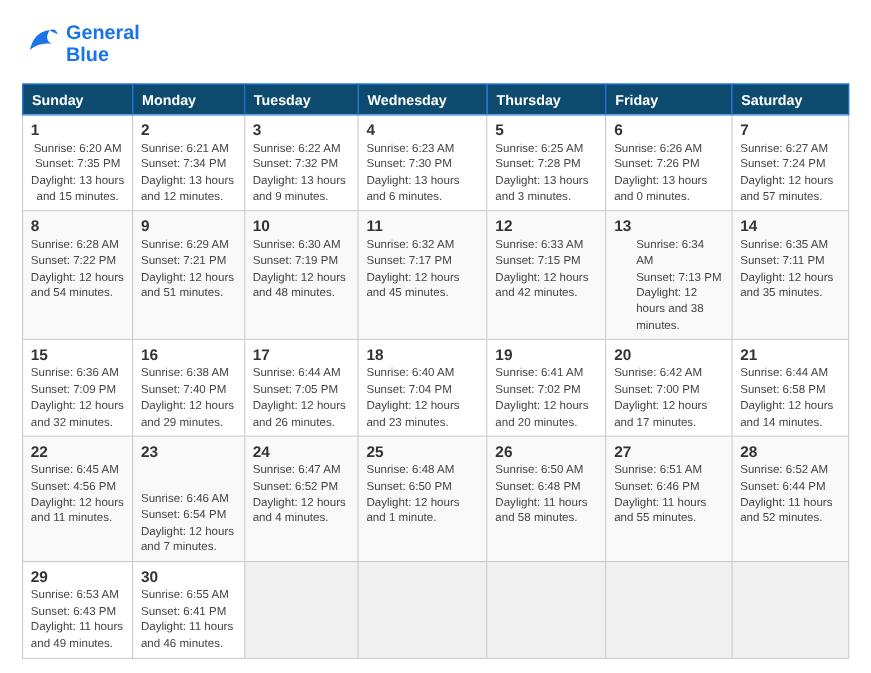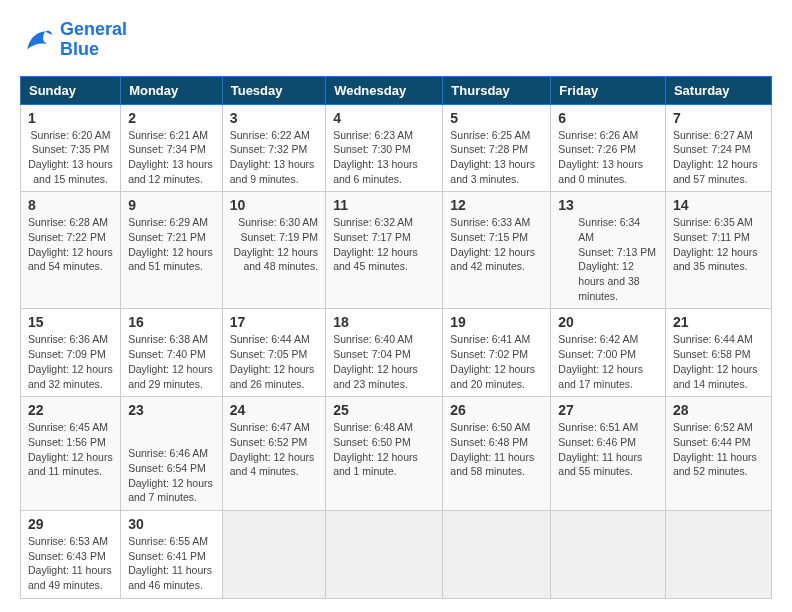--- a/index.html
+++ b/index.html
@@ -11,21 +11,21 @@
       padding: 20px;
     }
     .header {
       display: flex;
       align-items: flex-start;
       justify-content: space-between;
       margin-bottom: 16px;
     }
     .logo {
       display: flex;
-      align-items: flex-end;
+      align-items: flex-start;
       gap: 4px;
     }
     .logo-text {
       font-size: 18px;
       font-weight: bold;
       color: #333;
       line-height: 1.1;
     }
     .logo-text span { color: #1a73e8; }
     .logo-bird {
@@ -172,21 +172,21 @@
 Daylight: 12 hours and 54 minutes.</div>
         </td>
         <td>
           <span class="day-num">9</span>
           <div class="day-info" style="white-space: pre-line;">Sunrise: 6:29 AM
 Sunset: 7:21 PM
 Daylight: 12 hours and 51 minutes.</div>
         </td>
         <td>
           <span class="day-num">10</span>
-          <div class="day-info" style="white-space: pre-line; text-align: right;">Sunrise: 6:30 AM
+          <div class="day-info" style="white-space: pre-line;">Sunrise: 6:30 AM
 Sunset: 7:19 PM
 Daylight: 12 hours and 48 minutes.</div>
         </td>
         <td>
           <span class="day-num">11</span>
           <div class="day-info" style="white-space: pre-line;">Sunrise: 6:32 AM
 Sunset: 7:17 PM
 Daylight: 12 hours and 45 minutes.</div>
         </td>
         <td>
@@ -249,21 +249,21 @@
           <span class="day-num">21</span>
           <div class="day-info" style="white-space: pre-line;">Sunrise: 6:44 AM
 Sunset: 6:58 PM
 Daylight: 12 hours and 14 minutes.</div>
         </td>
       </tr>
       <tr>
         <td>
           <span class="day-num">22</span>
           <div class="day-info" style="white-space: pre-line;">Sunrise: 6:45 AM
-Sunset: 1:56 PM
+Sunset: 4:56 PM
 Daylight: 12 hours and 11 minutes.</div>
         </td>
         <td>
           <span class="day-num">23</span>
           <div class="day-info" style="white-space: pre-line; margin-top: 28px;">Sunrise: 6:46 AM
 Sunset: 6:54 PM
 Daylight: 12 hours and 7 minutes.</div>
         </td>
         <td>
           <span class="day-num">24</span>

